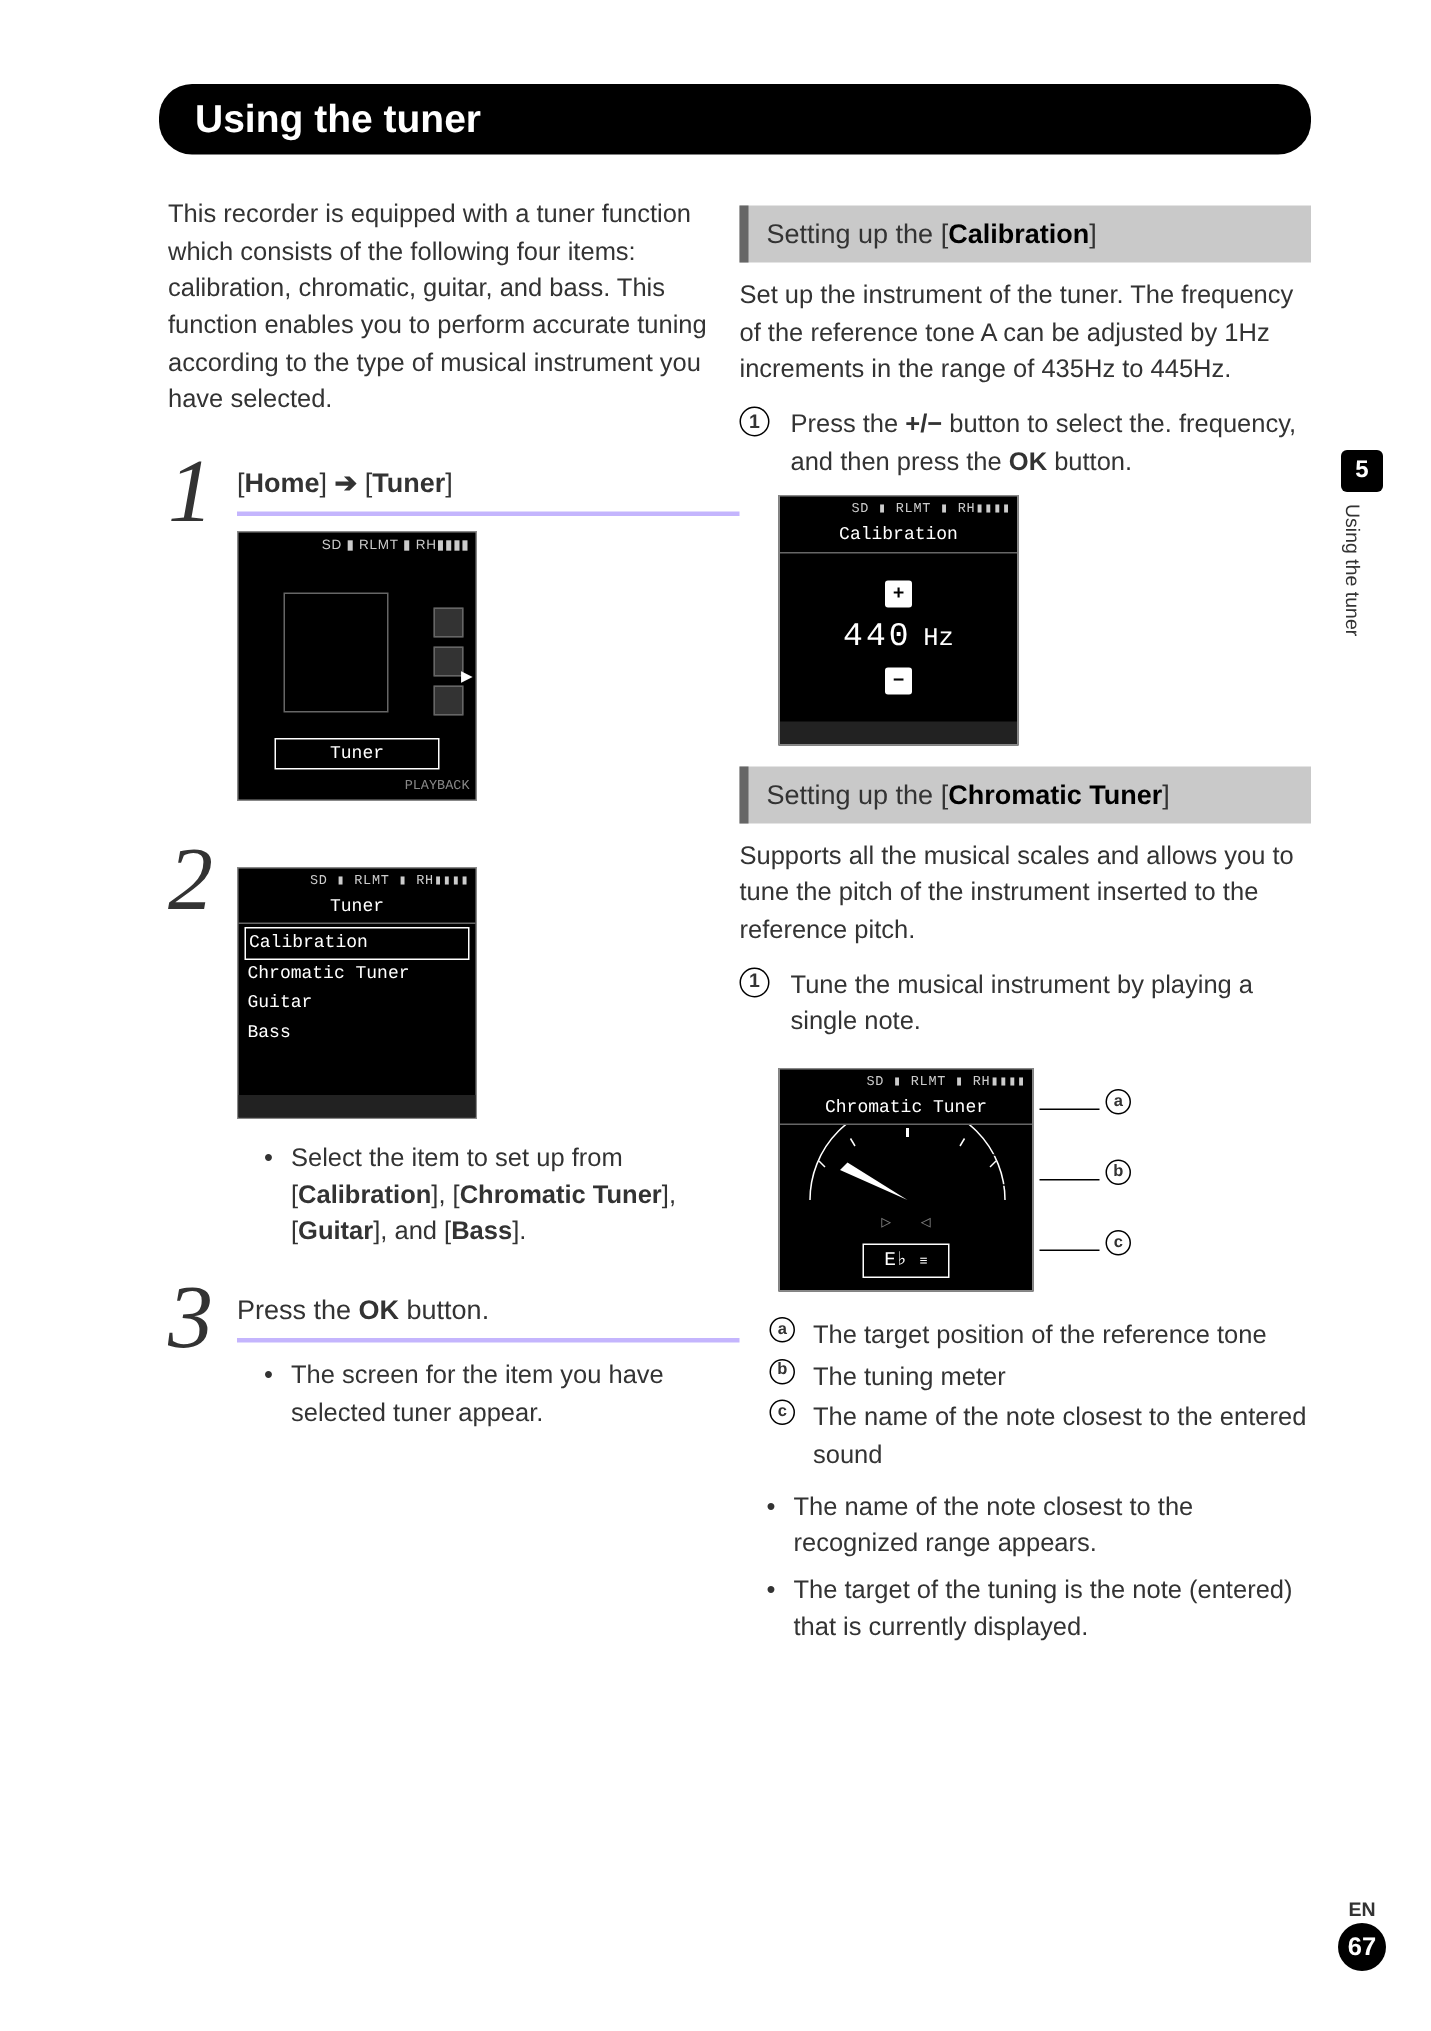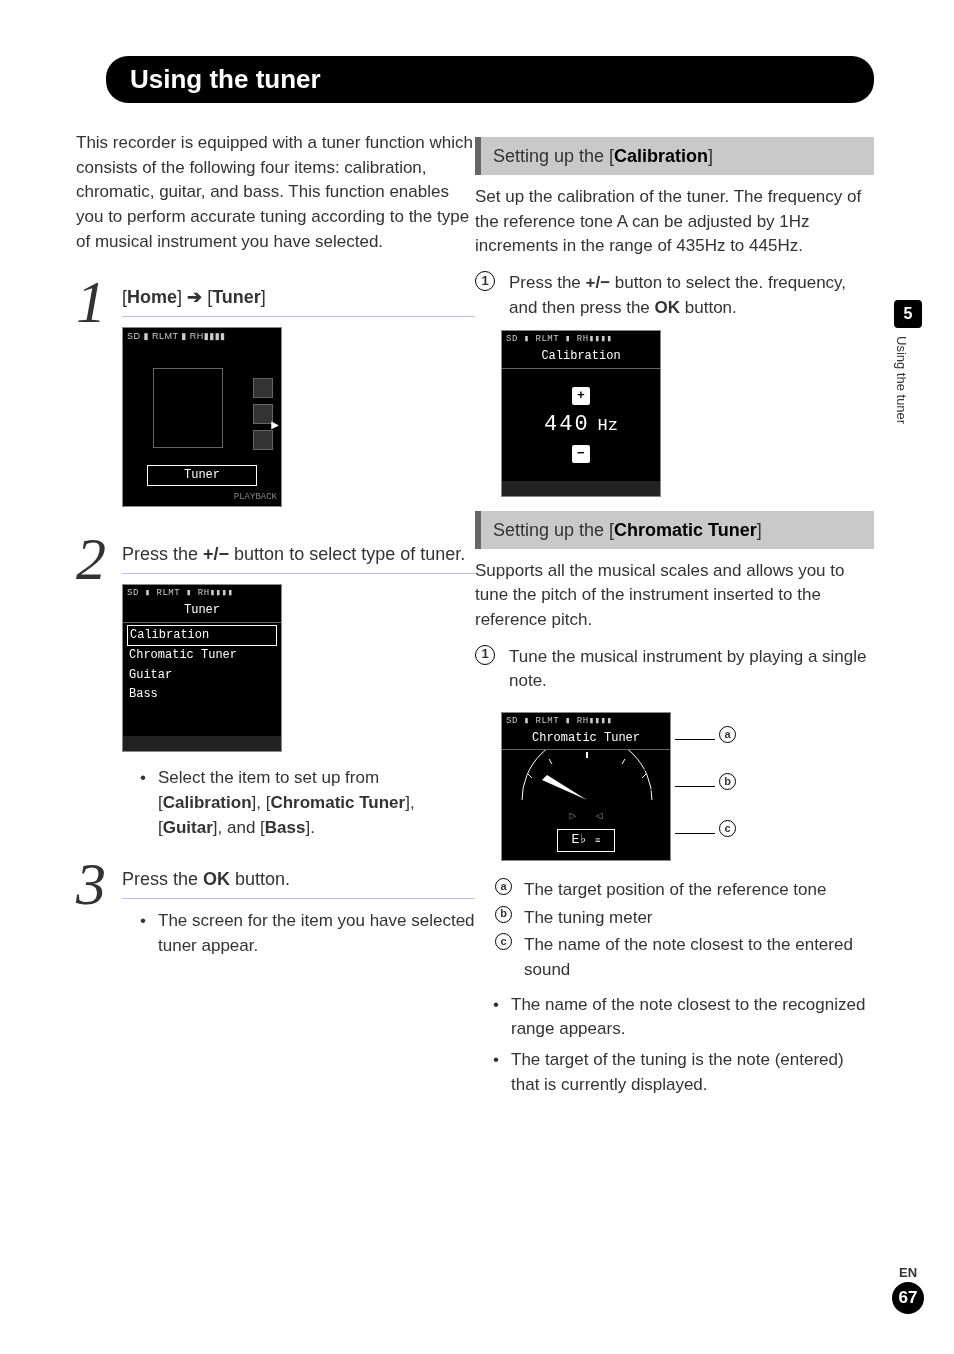--- a/index.html
+++ b/index.html
@@ -1,33 +1,33 @@
 <!DOCTYPE html>
 <html><head>
 <meta charset="utf-8">
 <style>
   * { box-sizing: border-box; margin: 0; padding: 0; }
   body { font-family: "Segoe UI", "Helvetica Neue", Arial, sans-serif; background: #fff; color: #222; width: 954px; height: 1354px; position: relative; padding: 56px 0 0 0; }
   .title-bar { background: #000; color: #fff; border-radius: 22px; margin: 0 80px 28px 106px; padding: 8px 24px; font-size: 26px; font-weight: 700; }
-  .columns { display: flex; padding: 0 80px 0 76px; }
+  .columns { display: flex; padding: 0 80px 0 112px; }
   .col { flex: 1; font-size: 17px; line-height: 1.45; color: #333; }
   .intro { margin-bottom: 24px; }
   .step { display: flex; gap: 12px; margin-bottom: 14px; }
   .step-num { font-family: "Times New Roman", serif; font-size: 60px; font-weight: 400; line-height: 0.8; min-width: 34px; font-style: italic; }
   .step-body { flex: 1; padding-top: 6px; }
-  .step-head { font-size: 18px; border-bottom: 1px solid #c4b5fd; padding-bottom: 6px; margin-bottom: 10px; }
+  .step-head { font-size: 18px; border-bottom: 3px solid #c4b5fd; padding-bottom: 6px; margin-bottom: 10px; }
   .b { font-weight: 700; }
   .pm { font-weight: 900; font-family: Arial, sans-serif; }
   .arrow { font-weight: 900; }
   .bullet { display: flex; gap: 8px; margin: 6px 0 6px 18px; }
   .dot { min-width: 10px; }
 
   
   .device { background: #000; color: #fff; font-family: "Courier New", monospace; font-size: 13px; width: 160px; margin: 10px 0 14px 0; border: 1px solid #888; }
-  .dev-head { display:flex; justify-content:flex-start; padding: 2px 4px; font-size: 9px; letter-spacing: 0.5px; color:#ccc; }
+  .dev-head { display:flex; justify-content:flex-end; padding: 2px 4px; font-size: 9px; letter-spacing: 0.5px; color:#ccc; }
   .dev-title { text-align:center; font-size:12px; padding: 0 0 2px 0; }
   .dev-line { border-top:1px solid #666; }
   .dev-list { padding: 2px 4px; font-size: 12px; }
   .dev-list div { padding: 1px 2px; }
   .dev-sel { border: 1px solid #fff; }
   .dev-foot { background:#222; color:#999; font-size:9px; text-align:right; padding:1px 4px; }
   .dev-calib { text-align:center; padding: 14px 0; }
   .sq { display:inline-block; width:18px; height:18px; background:#fff; color:#000; font-weight:900; line-height:18px; border-radius:2px; margin:4px 0;}
   .hz { font-size:22px; letter-spacing:2px; }
   .hz-sm { font-size:17px; }
@@ -97,23 +97,20 @@
           <div class="tri">▶</div>
           <div class="home-lbl">Tuner</div>
           <div class="home-play">PLAYBACK</div>
         </div>
       </div>
     </div>
 
     <div class="step">
       <div class="step-num">2</div>
       <div class="step-body">
-        <div class="step-head">
-          <span>Press the </span><span class="pm">+/−</span><span> button to select type of tuner.</span>
-        </div>
         <div class="device">
           <div class="dev-head">
               <span>SD ▮ RLMT ▮ RH</span>
               <span>▮▮▮▮</span>
             </div>
           <div class="dev-title">Tuner</div>
           <div class="dev-line"></div>
           <div class="dev-list">
             <div class="dev-sel">Calibration</div>
             <div>Chromatic Tuner</div>
@@ -144,21 +141,21 @@
         </div>
       </div>
     </div>
   </div>
 
   <div class="col">
 
     <div class="sub-bar">
       <span>Setting up the [</span><span class="b">Calibration</span><span>]</span>
     </div>
-    <p class="sub-p">Set up the calibration of the tuner. The frequency of the reference tone A can be adjusted by 1Hz increments in the range of 435Hz to 445Hz.</p>
+    <p class="sub-p">Set up the instrument of the tuner. The frequency of the reference tone A can be adjusted by 1Hz increments in the range of 435Hz to 445Hz.</p>
     <div style="display:flex; gap:8px; align-items:flex-start;">
       <span class="circled">1</span>
       <span>
         <span>Press the </span><span class="pm">+/−</span><span> button to select the. frequency, and then press the </span><span class="b" style="font-family:Arial;">OK</span><span> button.</span>
       </span>
     </div>
     <div class="device" style="margin-left:26px;">
       <div class="dev-head">
           <span>SD ▮ RLMT ▮ RH</span>
           <span>▮▮▮▮</span>

